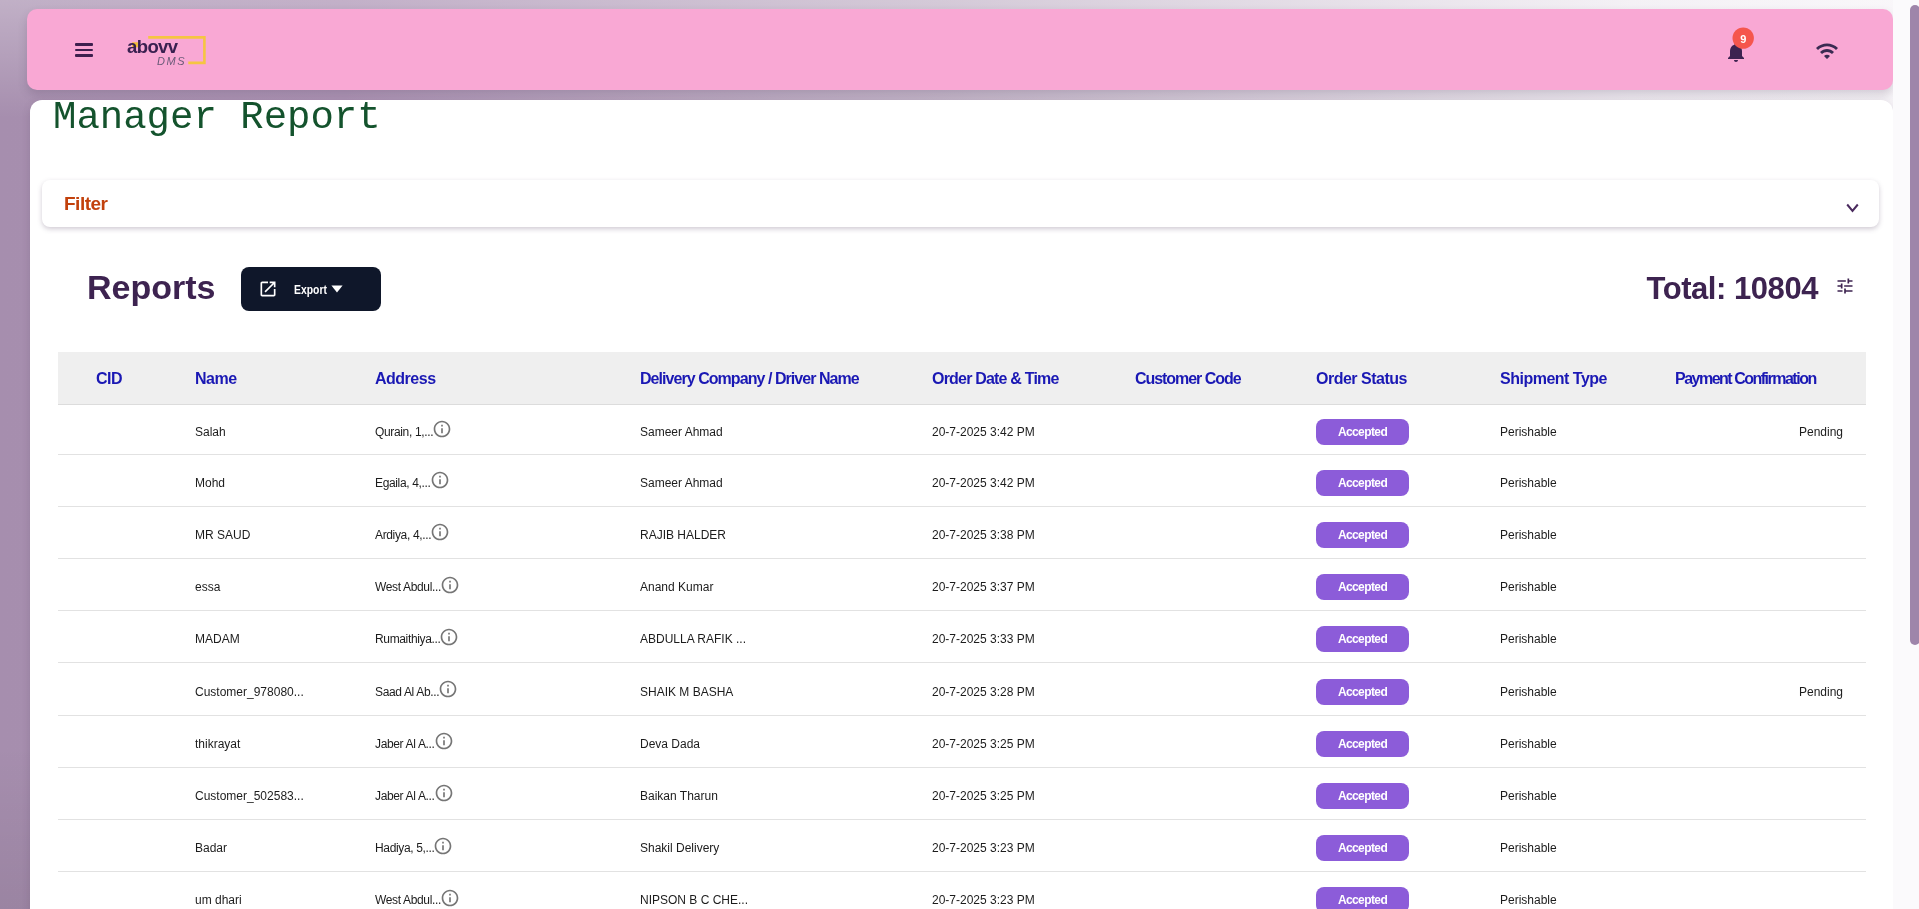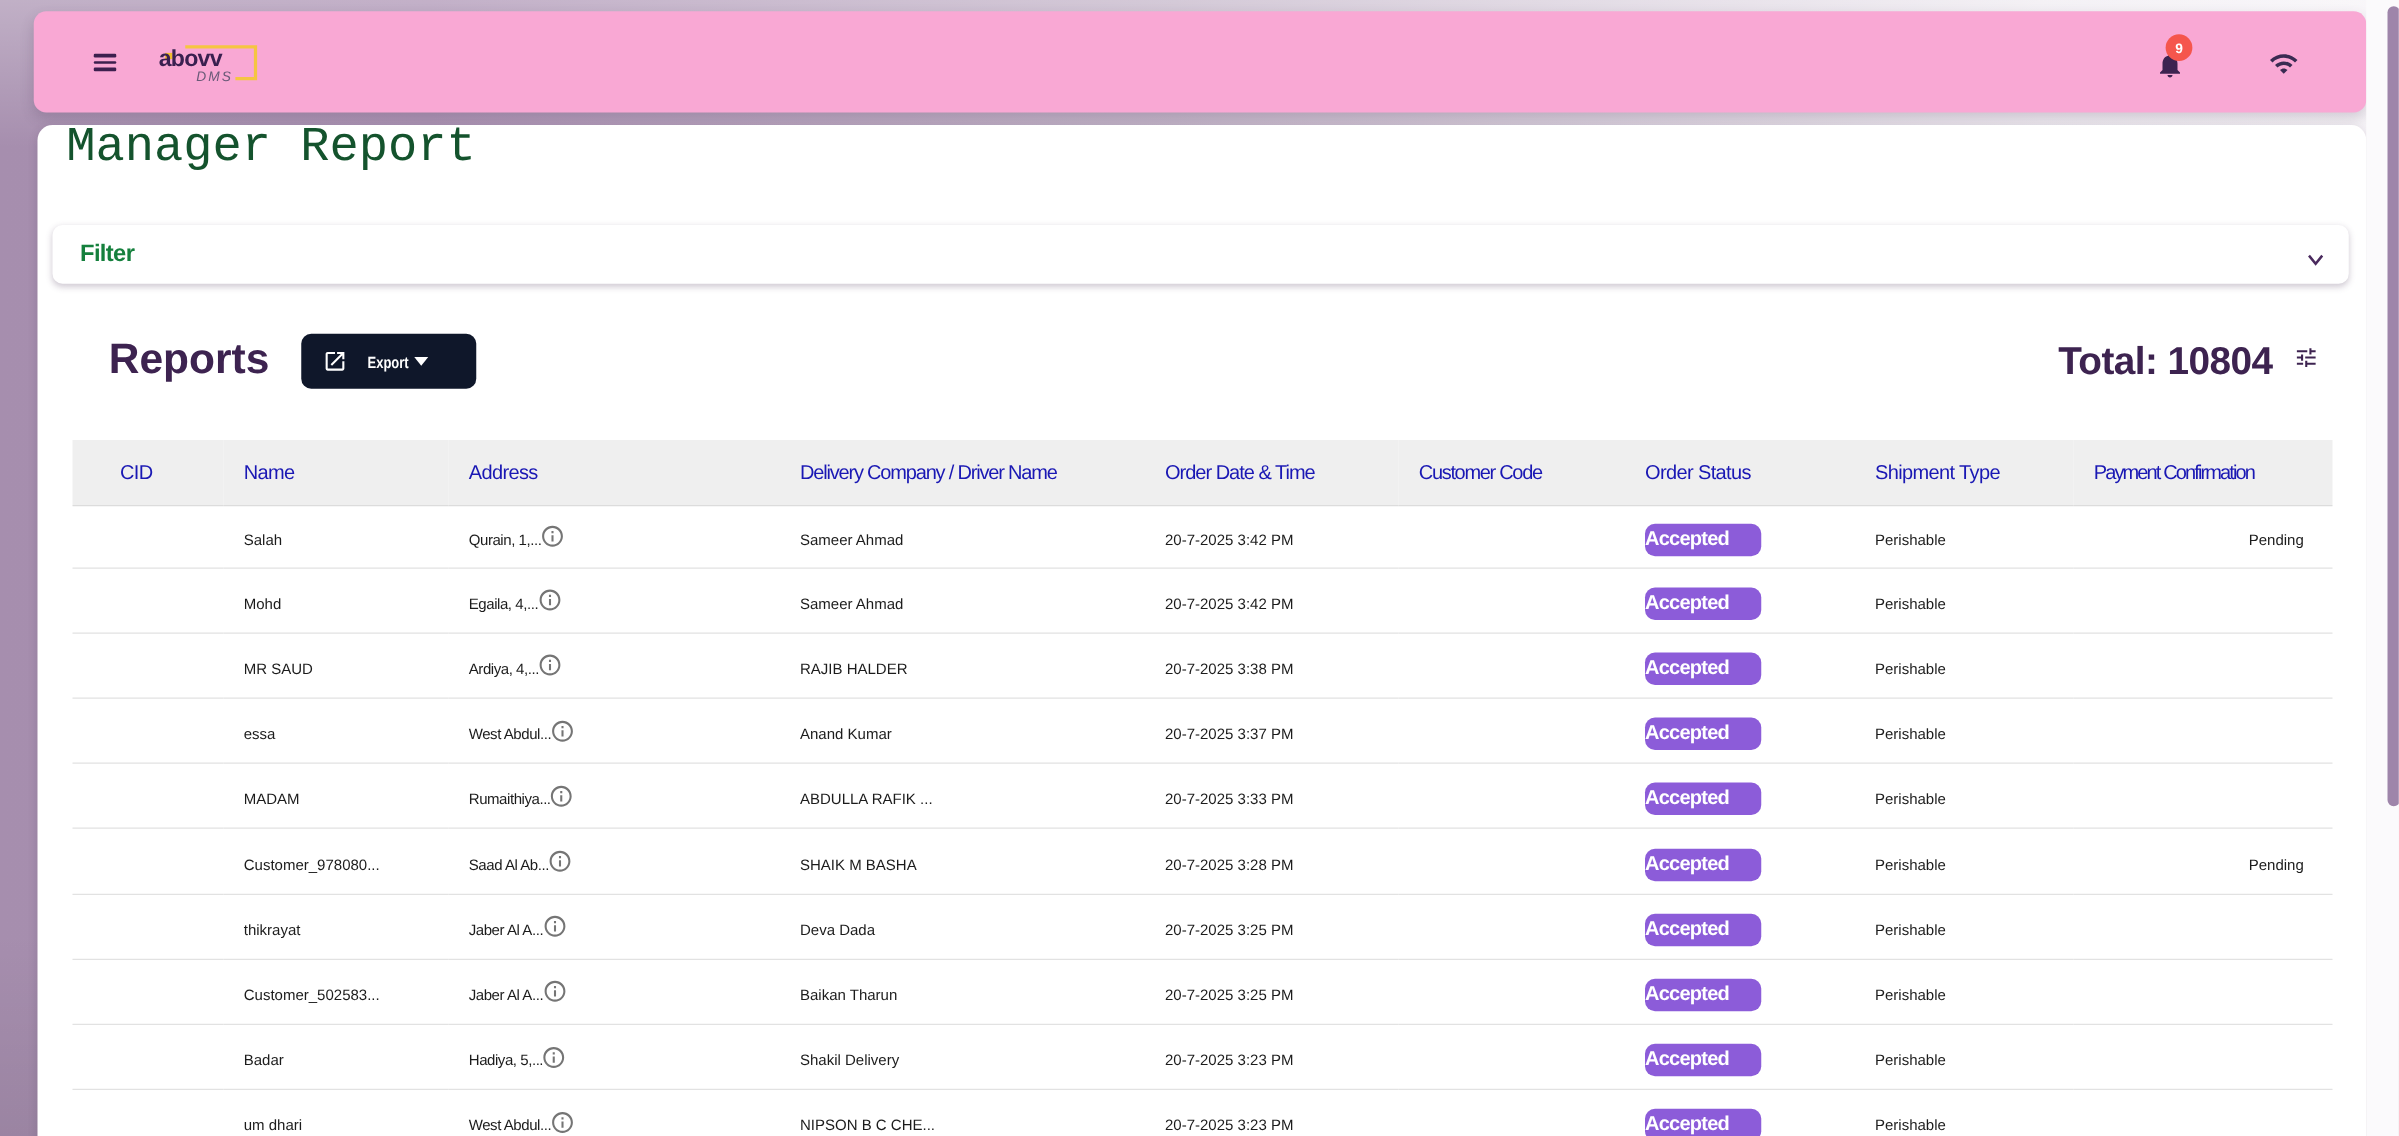--- a/index.html
+++ b/index.html
@@ -26,40 +26,40 @@
   }
   .pageTitle {
     position:absolute; left:53px; top:96px;
     font-family:Liberation Mono, monospace; font-size:39px; color:#14532d;
   }
   .filterBar {
     position:absolute; left:42px; top:180px; width:1837px; height:47px;
     background:#fff; border-radius:8px;
     box-shadow:0 2px 5px rgba(100,80,110,0.30);
   }
-  .filterLbl { position:absolute; left:64px; top:193px; font-size:19px; font-weight:bold; color:#15803d; letter-spacing:-0.5px; }
+  .filterLbl { position:absolute; left:64px; top:193px; font-size:19px; font-weight:bold; color:#c2410c; letter-spacing:-0.5px; }
   .chev { position:absolute; left:1846px; top:203px; }
   .reportsTitle { position:absolute; left:87px; top:268px; font-size:34px; font-weight:bold; color:#3d2350; }
   .exportBtn {
     position:absolute; left:241px; top:267px; width:140px; height:44px;
     background:#0f172a; border-radius:8px; color:#fff;
   }
   .exportBtn .txt { position:absolute; left:53px; top:15px; font-size:13px; font-weight:bold; display:inline-block; transform:scaleX(0.80); transform-origin:left center; white-space:nowrap; }
   .totalLbl { position:absolute; top:271px; right:101px; font-size:31px; font-weight:bold; color:#3d2350; white-space:nowrap; letter-spacing:-0.45px; }
   .tuneIc { position:absolute; left:1835px; top:276px; }
   table.rpt { position:absolute; left:58px; top:352px; width:1808px; border-collapse:collapse; table-layout:fixed; }
-  table.rpt th { background:#efefef; height:52px; font-size:16px; font-weight:normal; color:#1a18b4; text-align:left; padding:3px 0 0 16px; border-bottom:1px solid #dcdcdc; letter-spacing:-0.5px; }
+  table.rpt th { background:#efefef; height:52px; font-size:16px; font-weight:bold; color:#1a18b4; text-align:left; padding:3px 0 0 16px; border-bottom:1px solid #dcdcdc; letter-spacing:-0.5px; }
   table.rpt td { height:52.2px; font-size:12px; color:#1c1c1c; text-align:left; padding:5px 0 0 16px; border-bottom:1px solid #e2e2e2; background:#fff; }
   table.rpt th.c, table.rpt td.c { text-align:center; padding:3px 0 0 0; }
   tr.r1 td { height:50.2px; }
   table.rpt td.pc { text-align:right; padding:5px 23px 0 0; }
   .badge {
     position:relative; top:0px;
     display:inline-block; width:93px; height:26px; line-height:26px; border-radius:8px;
-    background:#8c5cd9; color:#fff; font-size:16px; font-weight:bold; letter-spacing:-0.6px; vertical-align:middle;
+    background:#8c5cd9; color:#fff; font-size:12px; font-weight:bold; letter-spacing:-0.6px; text-align:center; vertical-align:middle;
   }
   .addr { display:inline-flex; align-items:center; letter-spacing:-0.35px; }
   .info { margin-left:-1px; position:relative; top:-2.5px; flex:none; }
   .sbTrack { position:absolute; left:1893px; top:0; width:26px; height:909px; background:#fbfafc; }
   .sbThumb { position:absolute; left:1910px; top:5px; width:10px; height:640px; background:#9e85aa; border-radius:5px; }
 </style>
 </head>
 <body>
   <div class="navbar">
     <div class="burger">

